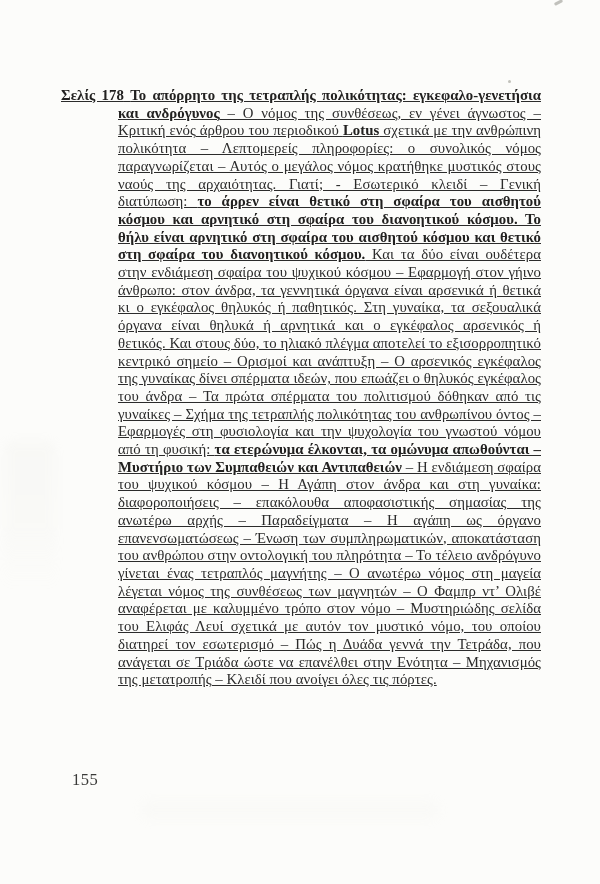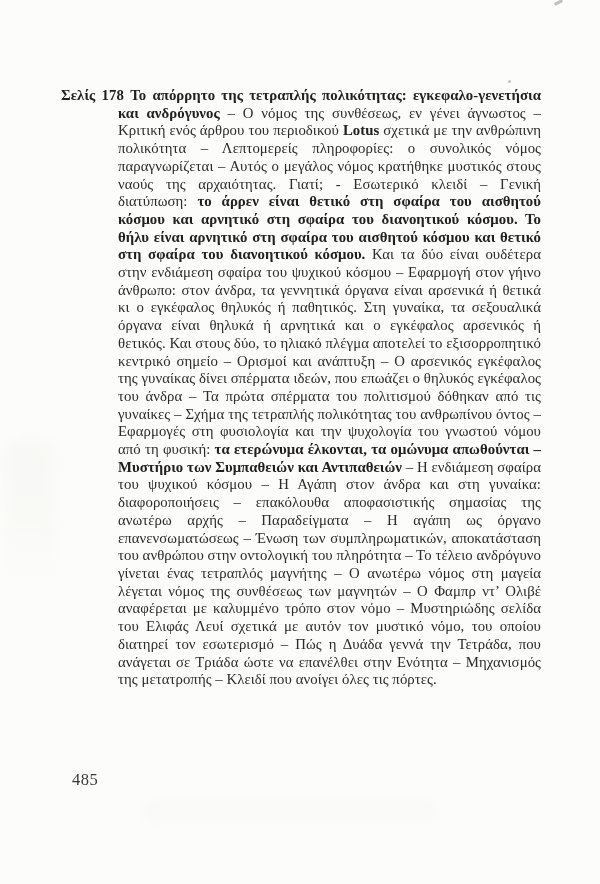--- a/index.html
+++ b/index.html
@@ -22,20 +22,21 @@
   .toc {
     position: absolute;
     left: 61px;
     top: 87px;
     width: 480px;
     font-size: 14.8px;
     line-height: 17.7px;
     color: var(--ink, #2b2b2b);
     text-align: justify;
     letter-spacing: 0.05px;
+    text-decoration: underline;
   }
   .entry {
     padding-left: 57px;
     text-indent: -57px;
   }
   .entry .label,
   .entry .b {
     font-weight: bold;
     color: #222120;
   }
@@ -98,14 +99,14 @@
 <div class="page">
   <div class="ghost-smudge"></div>
   <div class="ghost-smudge2"></div>
   <div class="speck-a"></div>
   <div class="speck-b"></div>
 
   <div class="toc" id="toc">
       <div class="entry"><span class="label">Σελίς 178</span> <span class="b">Το απόρρητο της τετραπλής πολικότητας: εγκεφαλο-γενετήσια και ανδρόγυνος</span><span class="r"> – Ο νόμος της συνθέσεως, εν γένει άγνωστος – Κριτική ενός άρθρου του περιοδικού </span><span class="b">Lotus</span><span class="r"> σχετικά με την ανθρώπινη πολικότητα – Λεπτομερείς πληροφορίες: ο συνολικός νόμος παραγνωρίζεται – Αυτός ο μεγάλος νόμος κρατήθηκε μυστικός στους ναούς της αρχαιότητας. Γιατί; - Εσωτερικό κλειδί – Γενική διατύπωση: </span><span class="b">το άρρεν είναι θετικό στη σφαίρα του αισθητού κόσμου και αρνητικό στη σφαίρα του διανοητικού κόσμου. Το θήλυ είναι αρνητικό στη σφαίρα του αισθητού κόσμου και θετικό στη σφαίρα του διανοητικού κόσμου.</span><span class="r"> Και τα δύο είναι ουδέτερα στην ενδιάμεση σφαίρα του ψυχικού κόσμου – Εφαρμογή στον γήινο άνθρωπο: στον άνδρα, τα γεννητικά όργανα είναι αρσενικά ή θετικά κι ο εγκέφαλος θηλυκός ή παθητικός. Στη γυναίκα, τα σεξουαλικά όργανα είναι θηλυκά ή αρνητικά και ο εγκέφαλος αρσενικός ή θετικός. Και στους δύο, το ηλιακό πλέγμα αποτελεί το εξισορροπητικό κεντρικό σημείο – Ορισμοί και ανάπτυξη – Ο αρσενικός εγκέφαλος της γυναίκας δίνει σπέρματα ιδεών, που επωάζει ο θηλυκός εγκέφαλος του άνδρα – Τα πρώτα σπέρματα του πολιτισμού δόθηκαν από τις γυναίκες – Σχήμα της τετραπλής πολικότητας του ανθρωπίνου όντος – Εφαρμογές στη φυσιολογία και την ψυχολογία του γνωστού νόμου από τη φυσική: </span><span class="b">τα ετερώνυμα έλκονται, τα ομώνυμα απωθούνται – Μυστήριο των Συμπαθειών και Αντιπαθειών</span><span class="r"> – Η ενδιάμεση σφαίρα του ψυχικού κόσμου – Η Αγάπη στον άνδρα και στη γυναίκα: διαφοροποιήσεις – επακόλουθα αποφασιστικής σημασίας της ανωτέρω αρχής – Παραδείγματα – Η αγάπη ως όργανο επανενσωματώσεως – Ένωση των συμπληρωματικών, αποκατάσταση του ανθρώπου στην οντολογική του πληρότητα – Το τέλειο ανδρόγυνο γίνεται ένας τετραπλός μαγνήτης – Ο ανωτέρω νόμος στη μαγεία λέγεται νόμος της συνθέσεως των μαγνητών – Ο Φαμπρ ντ’ Ολιβέ αναφέρεται με καλυμμένο τρόπο στον νόμο – Μυστηριώδης σελίδα του Ελιφάς Λευί σχετικά με αυτόν τον μυστικό νόμο, του οποίου διατηρεί τον εσωτερισμό – Πώς η Δυάδα γεννά την Τετράδα, που ανάγεται σε Τριάδα ώστε να επανέλθει στην Ενότητα – Μηχανισμός της μετατροπής – Κλειδί που ανοίγει όλες τις πόρτες.</span></div>
     </div>
 
-  <div class="page-number">485</div>
+  <div class="page-number">155</div>
 </div>
 
 </body></html>

